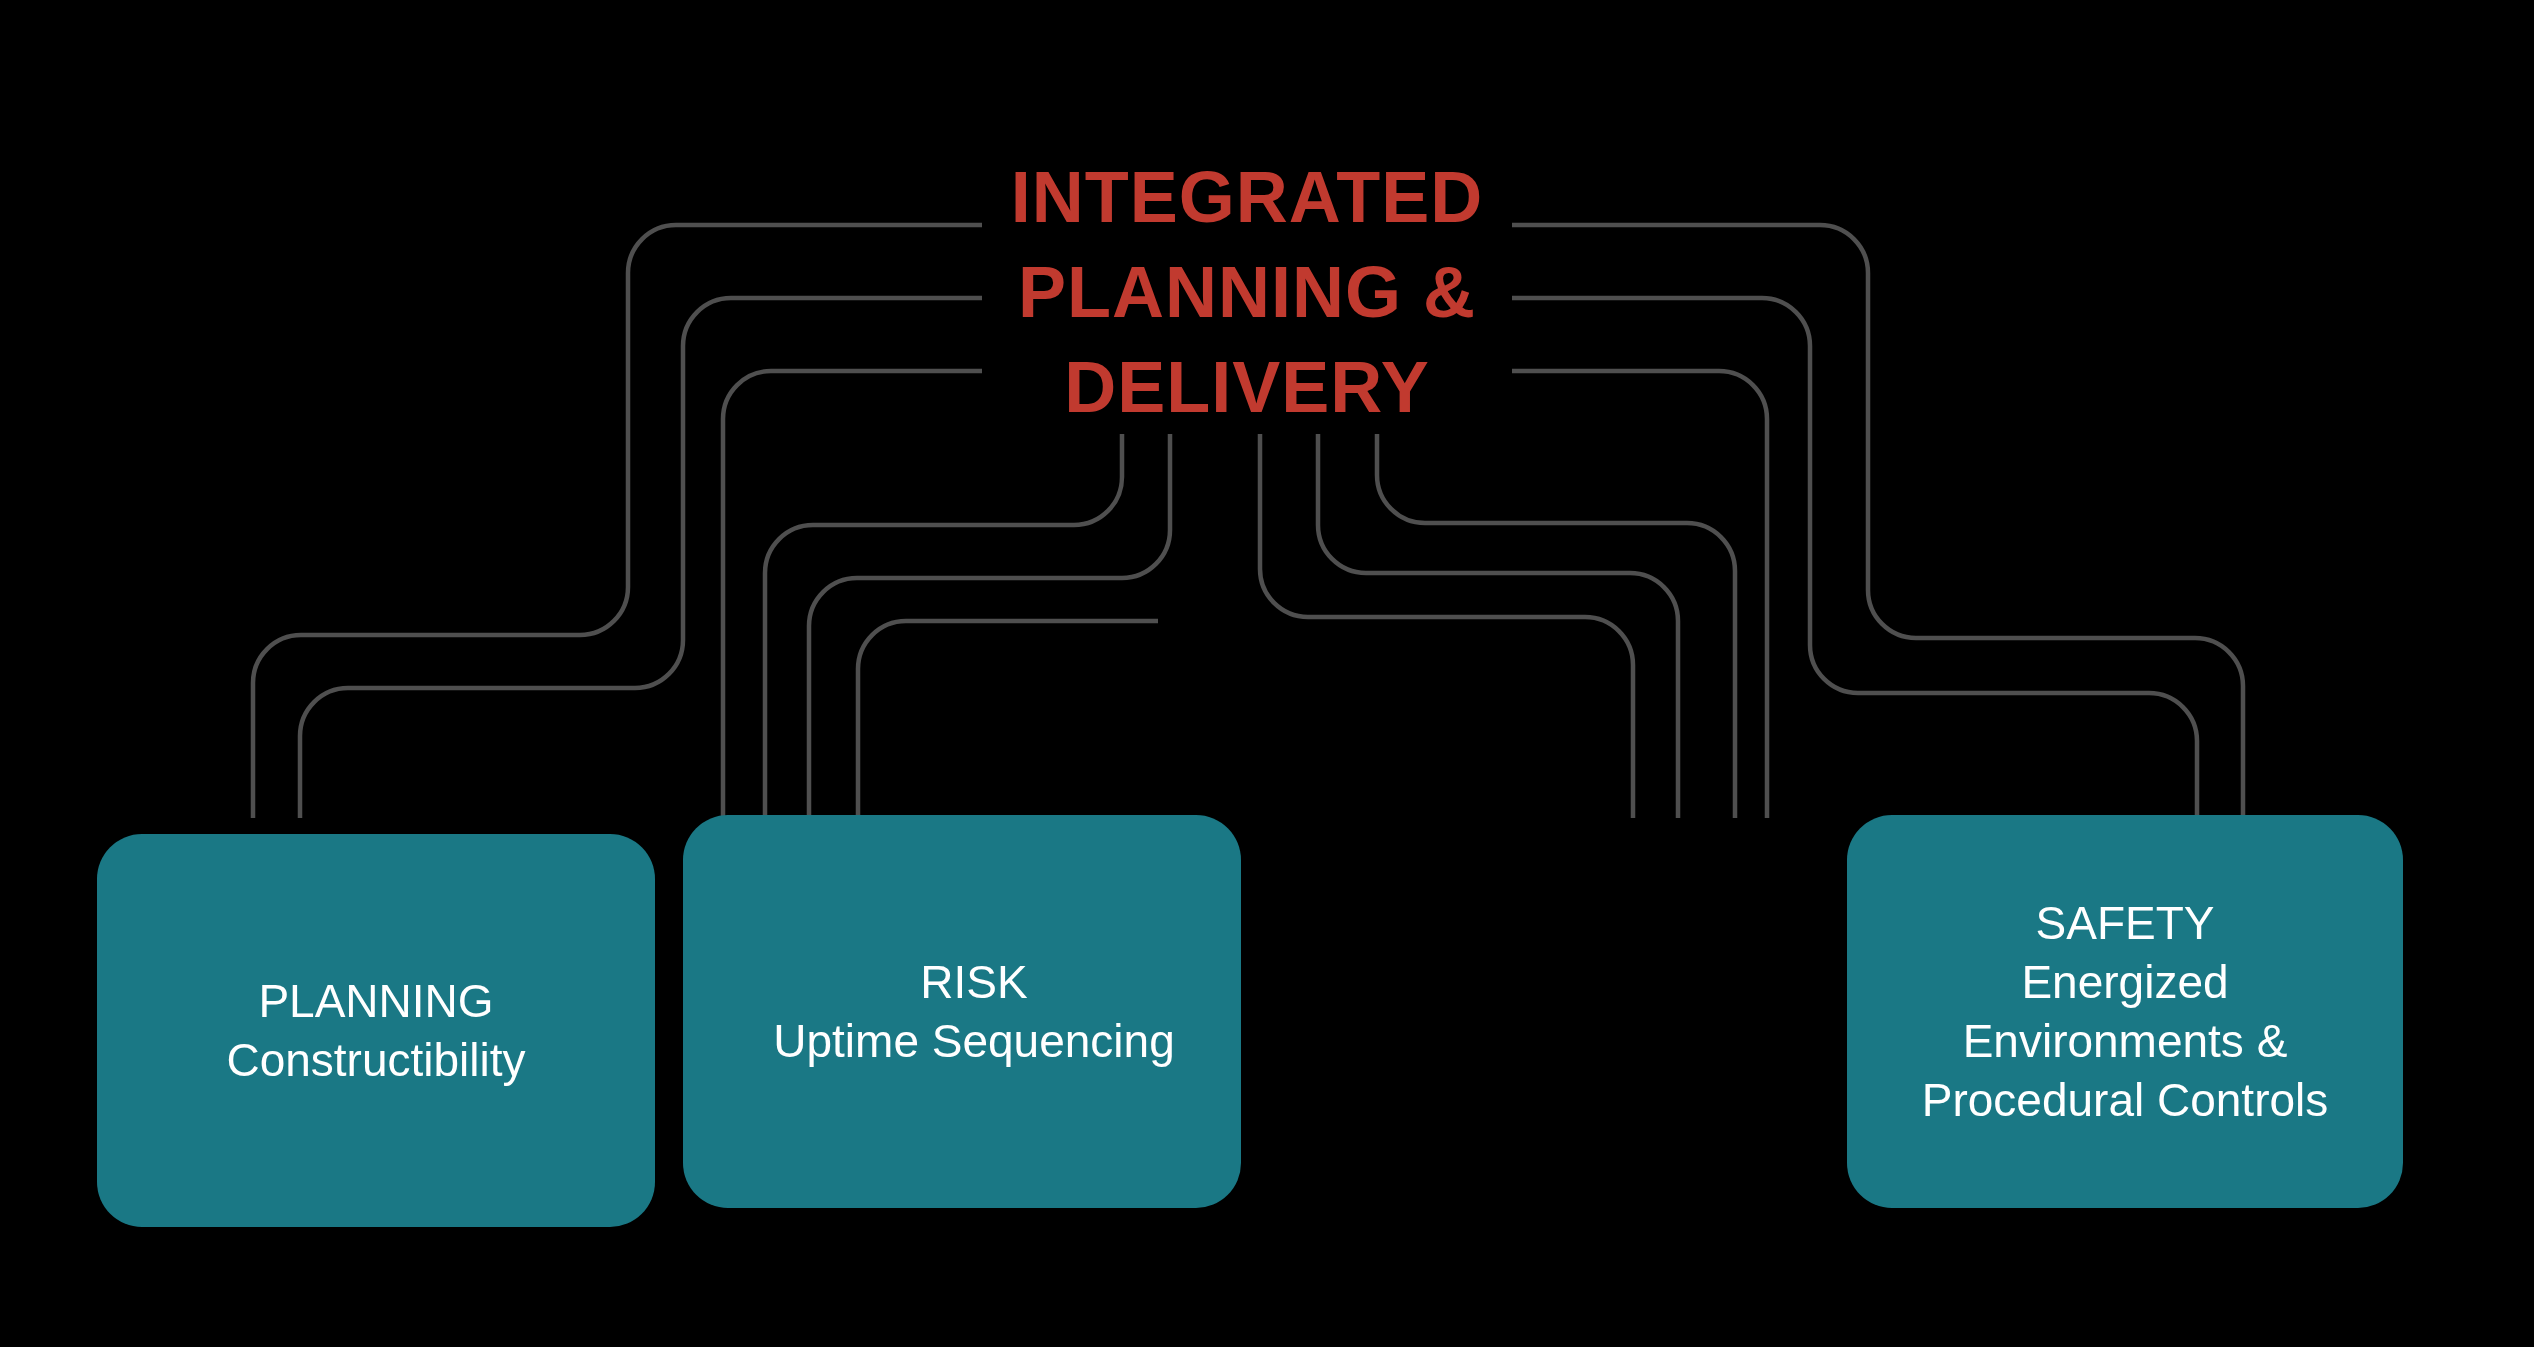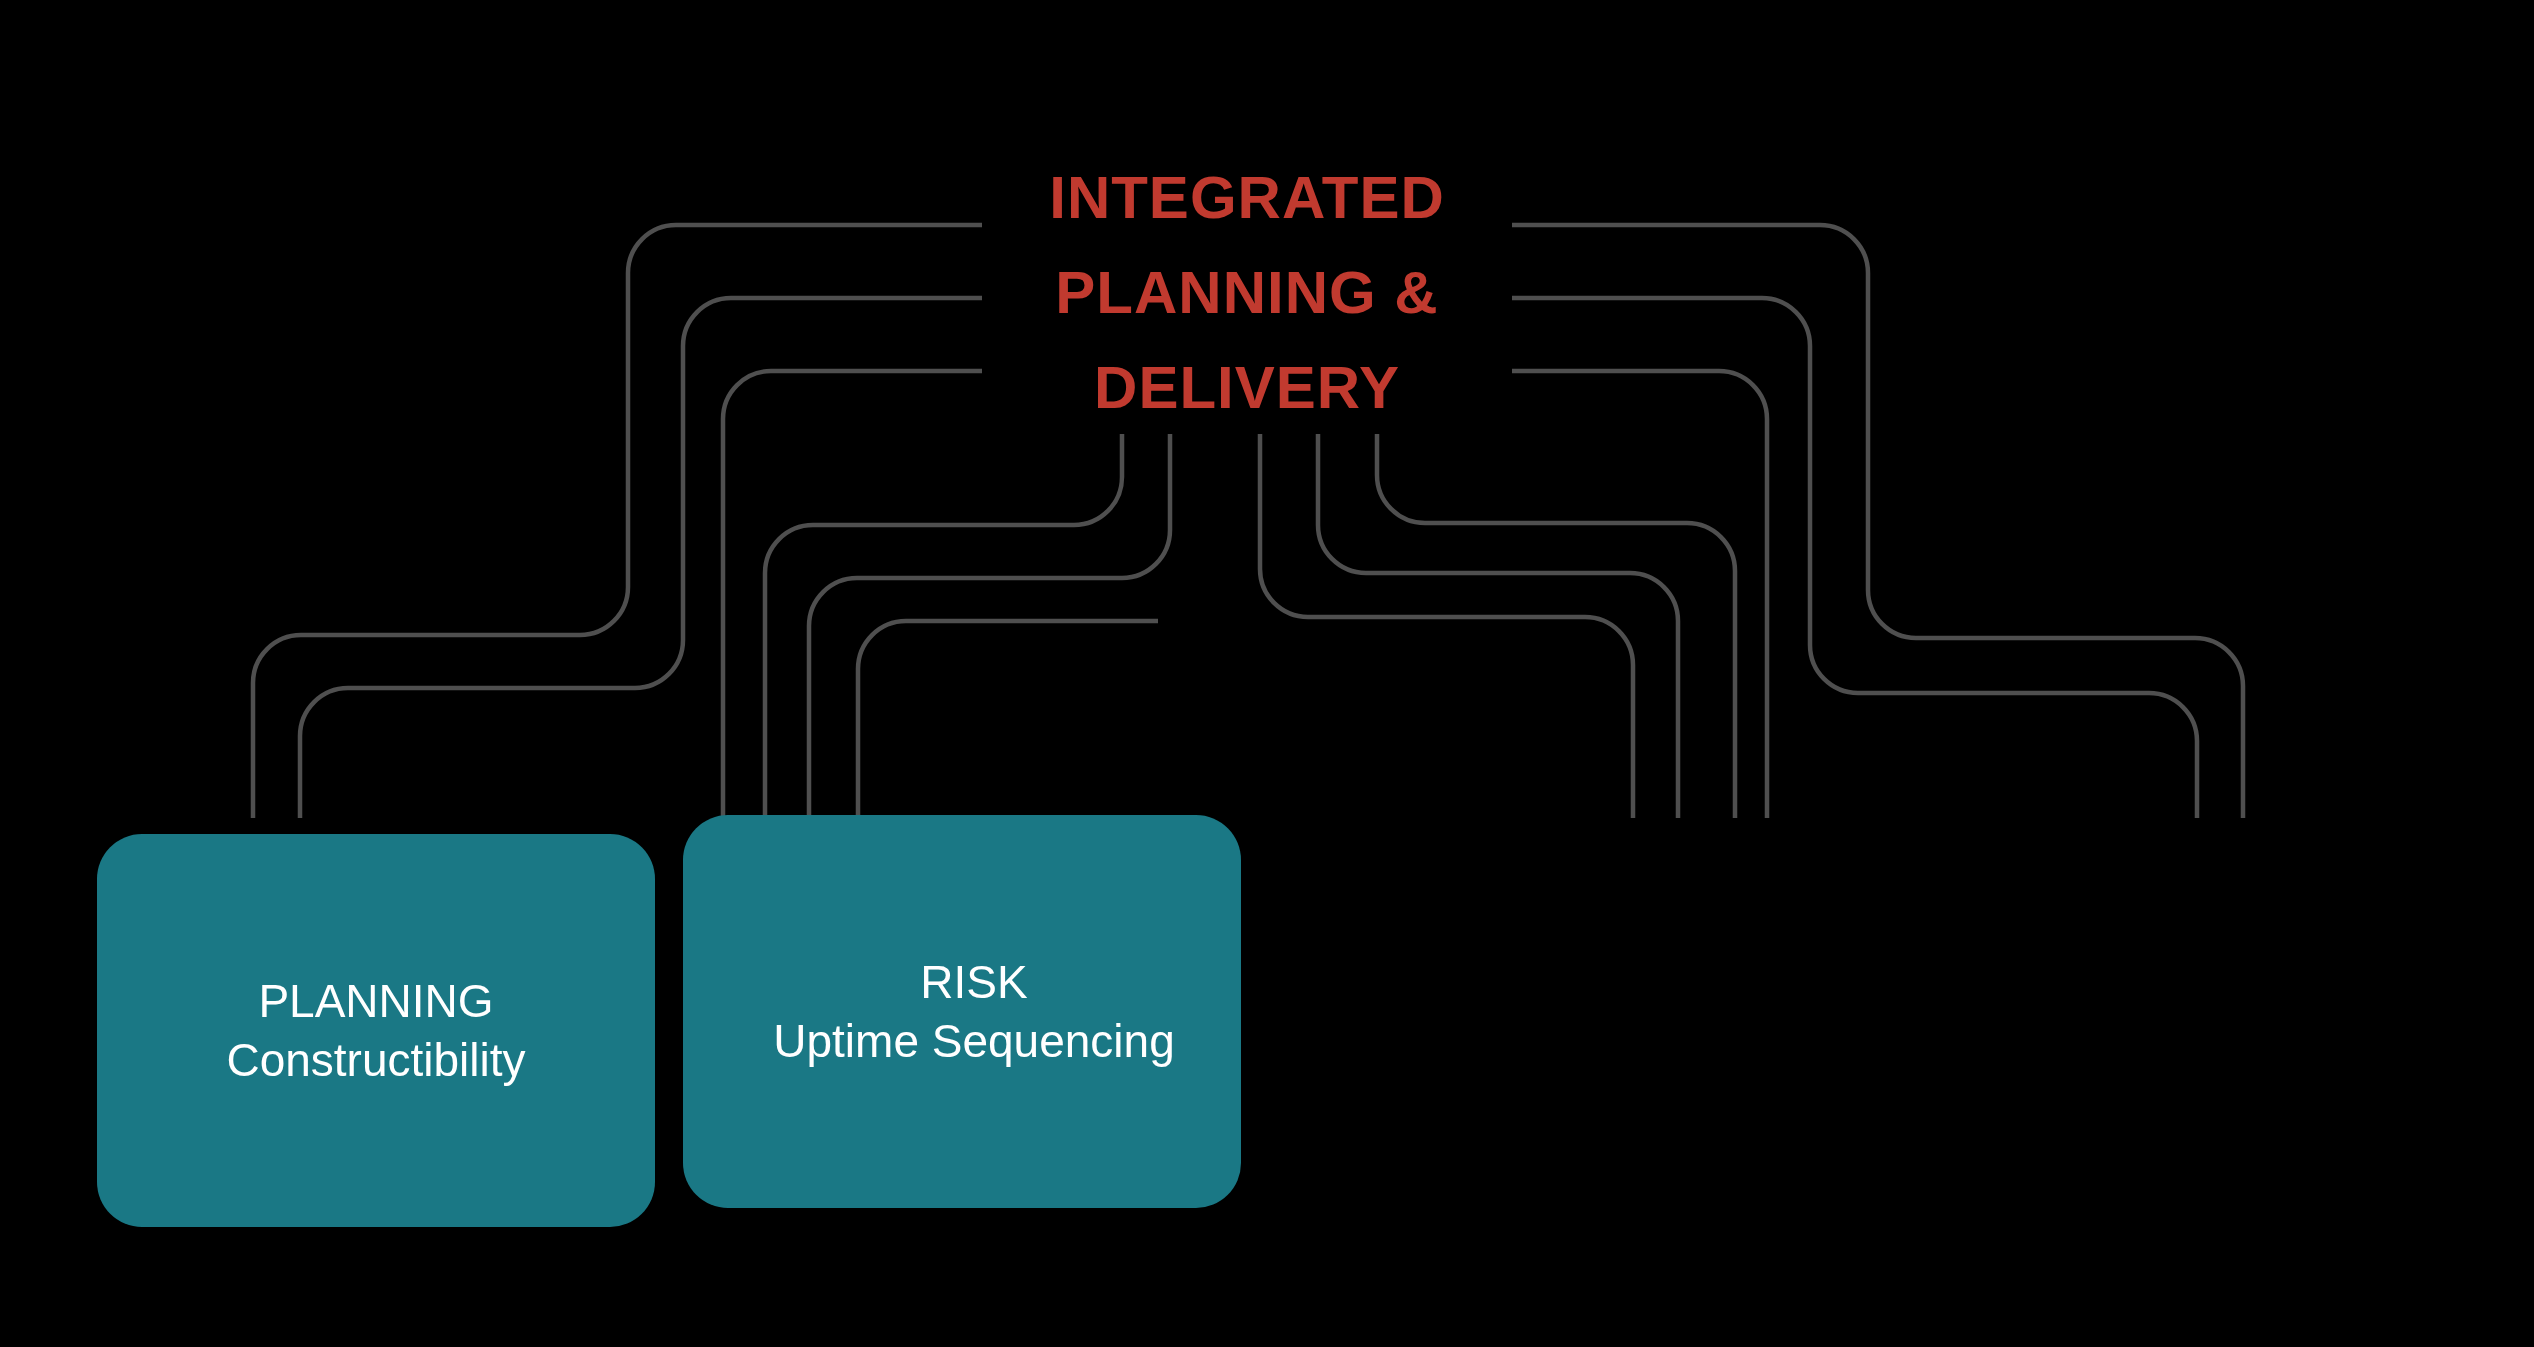--- a/index.html
+++ b/index.html
@@ -24,21 +24,21 @@
     fill:none;
     stroke:var(--connector-gray);
     stroke-width:4.5;
     stroke-linecap:butt;
   }
   .diagram-title{
     position:absolute;
     left:982px;top:150px;width:530px;
     text-align:center;
     color:var(--title-red);
-    font-size:60px;
+    font-size:72px;
     font-weight:700;
     line-height:95px;
     letter-spacing:1px;
     white-space:nowrap;
   }
   .diagram-title span{display:block;}
   .node{
     position:absolute;
     top:815px;height:393px;
     background:var(--box-teal);
@@ -96,14 +96,20 @@
     <span>PLANNING</span>
     <span>Constructibility</span>
   </div>
 
   <div class="node node-risk">
     <span>RISK</span>
     <span>Uptime Sequencing</span>
   </div>
 
 
+  <div class="node node-safety">
+    <span>SAFETY</span>
+    <span>Energized</span>
+    <span>Environments &amp;</span>
+    <span>Procedural Controls</span>
+  </div>
 
 </div>
 
 </body></html>

